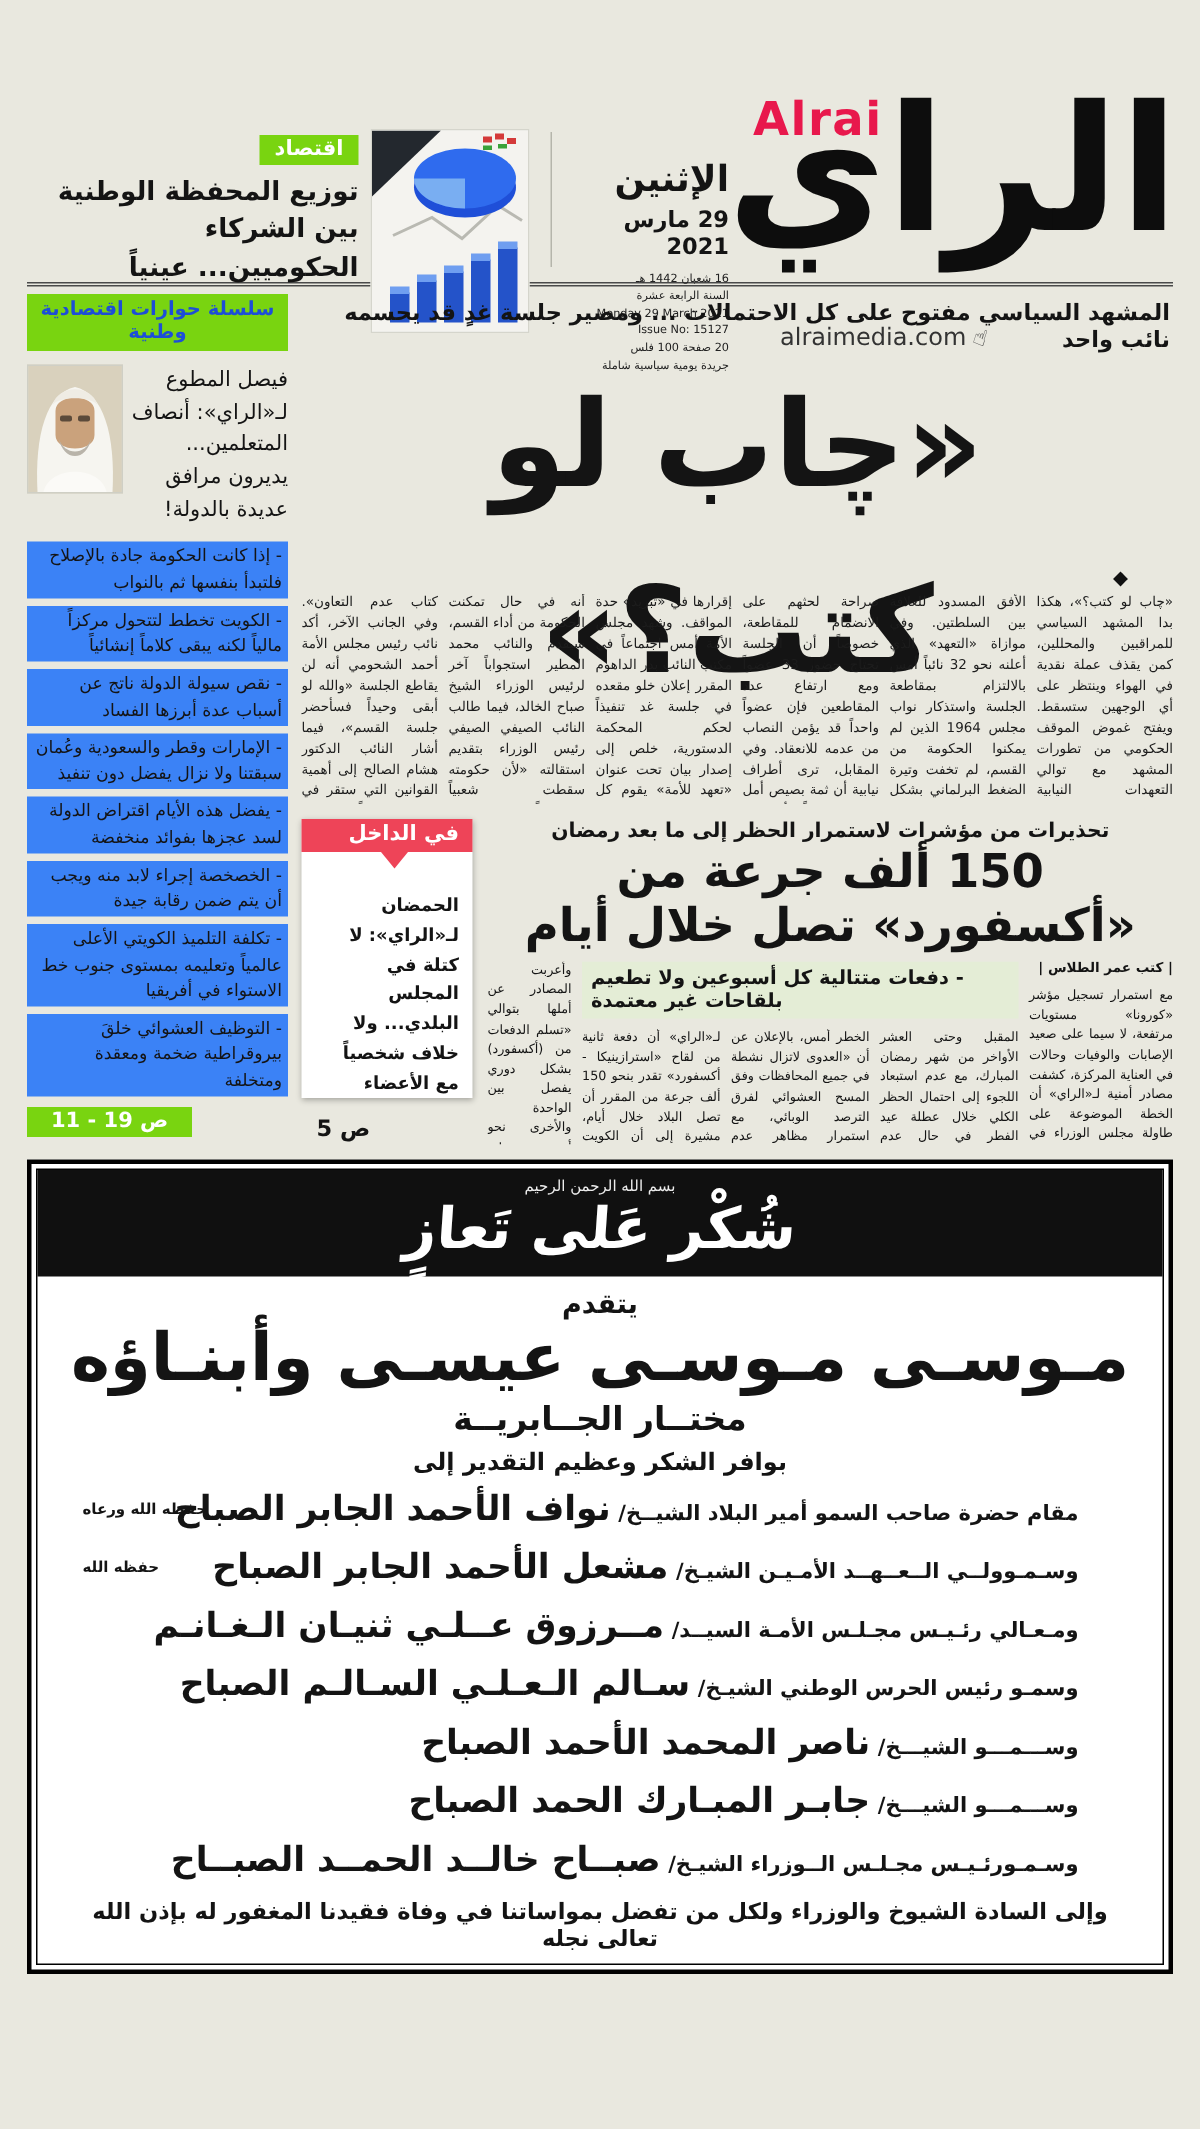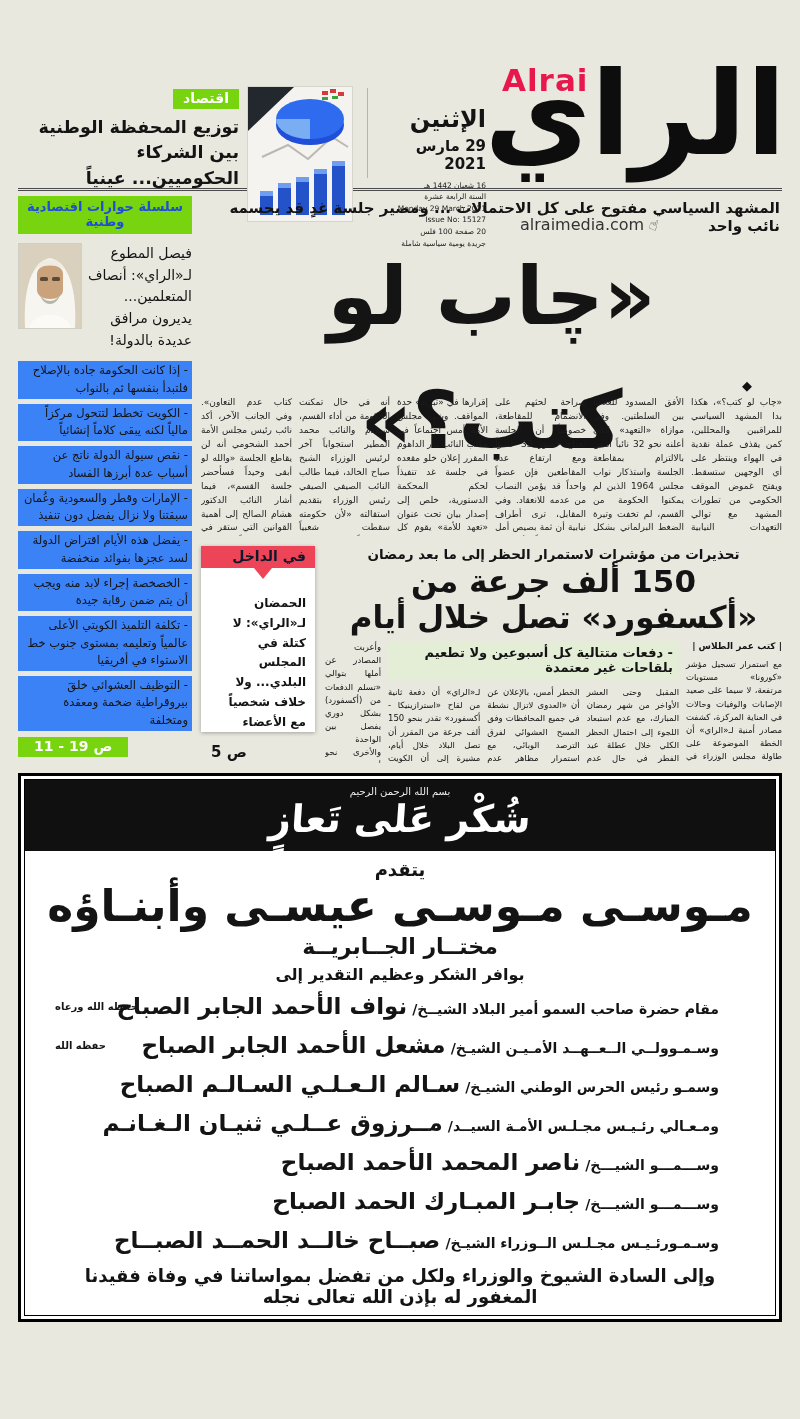--- a/index.html
+++ b/index.html
@@ -44,27 +44,27 @@
 
   .lower-row { display:flex; gap:10px; margin-top:8px; }
   .vaccine-section { flex:1; min-width:0; }
   .vaccine-kicker { text-align:center; font-weight:bold; font-size:13.5px; margin-top:2px; }
   .vaccine-headline { text-align:center; font-weight:bold; font-size:31px; margin:1px 0 6px; letter-spacing:-1px; }
   .vaccine-body { display:flex; gap:7px; height:122px; overflow:hidden; }
   .v-byline-col { width:96px; flex:none; }
   .v-byline { font-size:9px; font-weight:bold; margin-bottom:7px; }
   .v-text { font-size:8.5px; line-height:1.55; text-align:justify; text-align-last:right; }
   .v-mid { flex:1; min-width:0; }
-  .v-subhead { background:#e4edd6; font-weight:bold; font-size:13px; text-align:right; padding:4px 6px; margin-bottom:7px; }
+  .v-subhead { background:#e4edd6; font-weight:bold; font-size:13px; text-align:left; padding:4px 6px; margin-bottom:7px; }
   .v-mid-cols { display:flex; gap:7px; height:92px; overflow:hidden; }
   .v-mid-cols .col { flex:1; font-size:8.5px; line-height:1.55; text-align:justify; text-align-last:right; }
   .v-last-col { width:56px; flex:none; overflow:hidden; }
 
   .inside-box { width:114px; flex:none; background:#fff; box-shadow:0 1px 4px rgba(0,0,0,.3); position:relative; margin-top:2px; height:186px; }
-  .inside-header { background:#ee4458; color:#0f172a; font-weight:bold; font-size:14px; text-align:right; padding:2px 9px 4px; position:relative; }
+  .inside-header { background:#ee4458; color:#ffffff; font-weight:bold; font-size:14px; text-align:right; padding:2px 9px 4px; position:relative; }
   .inside-header::after { content:""; position:absolute; top:100%; right:38%; border:9px solid transparent; border-top:11px solid #ee4458; }
   .inside-text { font-weight:bold; font-size:12px; text-align:right; padding:26px 9px 6px; line-height:1.65; }
   .inside-pageref { font-weight:bold; font-size:15px; text-align:left; padding:4px 10px; }
 
   
   .sidebar { width:174px; flex:none; }
   .sidebar-header { background:#79d410; color:#1d4ed8; font-size:13px; font-weight:bold; text-align:center; padding:3px 2px 5px; }
   .sidebar-intro { display:flex; gap:5px; margin-top:9px; }
   .sidebar-intro-text { flex:1; font-size:14px; font-weight:normal; line-height:1.55; text-align:right; }
   .portrait { width:64px; height:86px; flex:none; border:1px solid #cfcfc5; background:#ded6c4; }
@@ -81,21 +81,21 @@
   .ob-callig { font-size:38px; font-weight:bold; line-height:1.2; transform:skewX(-4deg); }
   .ob-body { padding:8px 22px 6px; text-align:center; }
   .ob-intro { font-size:18px; font-weight:bold; }
   .ob-family { font-size:44px; font-weight:bold; letter-spacing:-1px; line-height:1.2; }
   .ob-subtitle { font-size:22px; font-weight:bold; margin-top:2px; }
   .ob-thanks { font-size:16px; font-weight:bold; margin:6px 0 8px; }
   .dig-line { position:relative; text-align:right; padding:0 34px 0 112px; margin-bottom:9px; line-height:1.3; white-space:nowrap; }
   .dig-prefix { font-size:14px; font-weight:bold; }
   .dig-name { font-size:23px; font-weight:bold; letter-spacing:-0.5px; }
   .dig-hon { position:absolute; left:8px; top:8px; font-size:10px; font-weight:bold; }
-  .ob-condolence { font-size:18px; font-weight:bold; margin:6px 0 2px; }
+  .ob-condolence { font-size:15px; font-weight:bold; margin:6px 0 2px; }
 </style>
 </head>
 <body>
 
 <div class="page">
 
   <div class="masthead">
     <div class="logo-block">
       <div class="alrai-en">Alrai</div>
       <div class="logo-ar">الراي</div>
@@ -249,28 +249,28 @@
           <span class="dig-prefix">مقام حضرة صاحب السمو أمير البلاد الشيــخ/</span>
           <span class="dig-name">نواف الأحمد الجابر الصباح</span>
           <span class="dig-hon">حفظه الله ورعاه</span>
         </div>
         <div class="dig-line">
           <span class="dig-prefix">وسـمـوولــي الــعــهــد الأمـيـن الشيـخ/</span>
           <span class="dig-name">مشعل الأحمد الجابر الصباح</span>
           <span class="dig-hon">حفظه الله</span>
         </div>
         <div class="dig-line">
+          <span class="dig-prefix">ومـعـالي رئـيـس مجـلـس الأمـة السيــد/</span>
+          <span class="dig-name">مــرزوق عــلـي ثنيـان الـغـانـم</span>
+        </div>
+        <div class="dig-line">
           <span class="dig-prefix">وسمـو رئيس الحرس الوطني الشيـخ/</span>
           <span class="dig-name">سـالم الـعـلـي السـالـم الصباح</span>
         </div>
         <div class="dig-line">
-          <span class="dig-prefix">ومـعـالي رئـيـس مجـلـس الأمـة السيــد/</span>
-          <span class="dig-name">مــرزوق عــلـي ثنيـان الـغـانـم</span>
-        </div>
-        <div class="dig-line">
           <span class="dig-prefix">وســـمـــو الشيـــخ/</span>
           <span class="dig-name">ناصر المحمد الأحمد الصباح</span>
         </div>
         <div class="dig-line">
           <span class="dig-prefix">وســـمـــو الشيـــخ/</span>
           <span class="dig-name">جابـر المبـارك الحمد الصباح</span>
         </div>
         <div class="dig-line">
           <span class="dig-prefix">وسـمـورئـيـس مجـلـس الــوزراء الشيـخ/</span>
           <span class="dig-name">صبــاح خالــد الحمــد الصبــاح</span>

